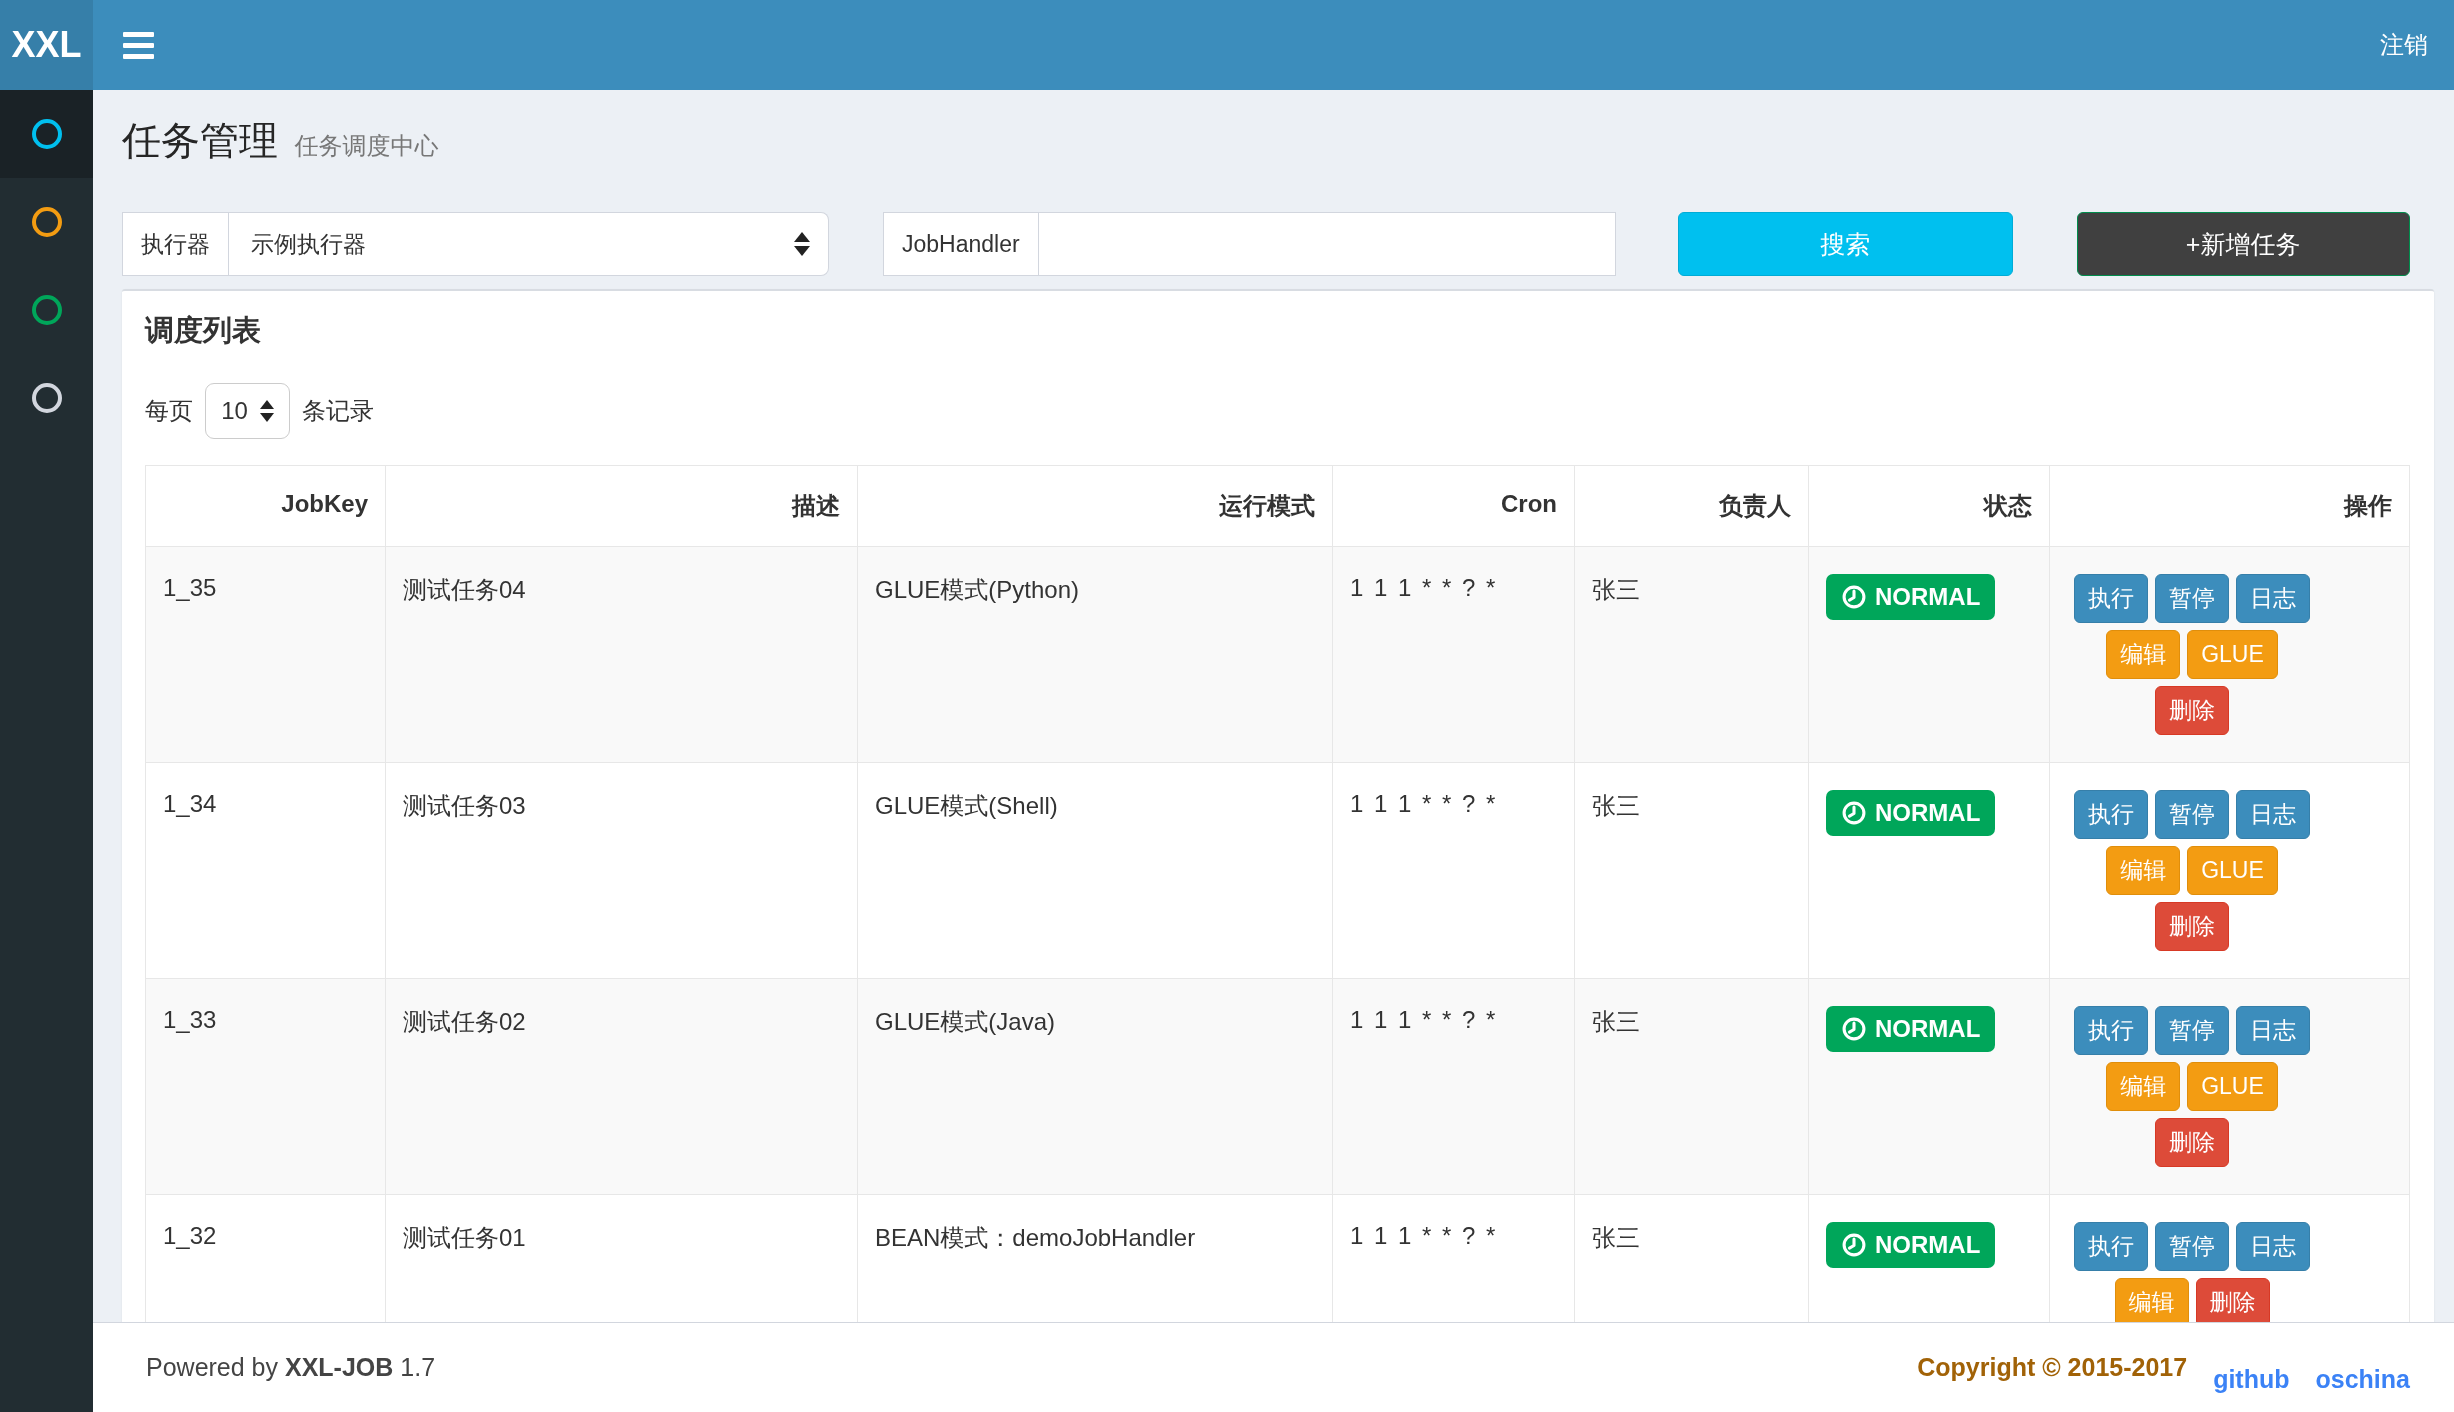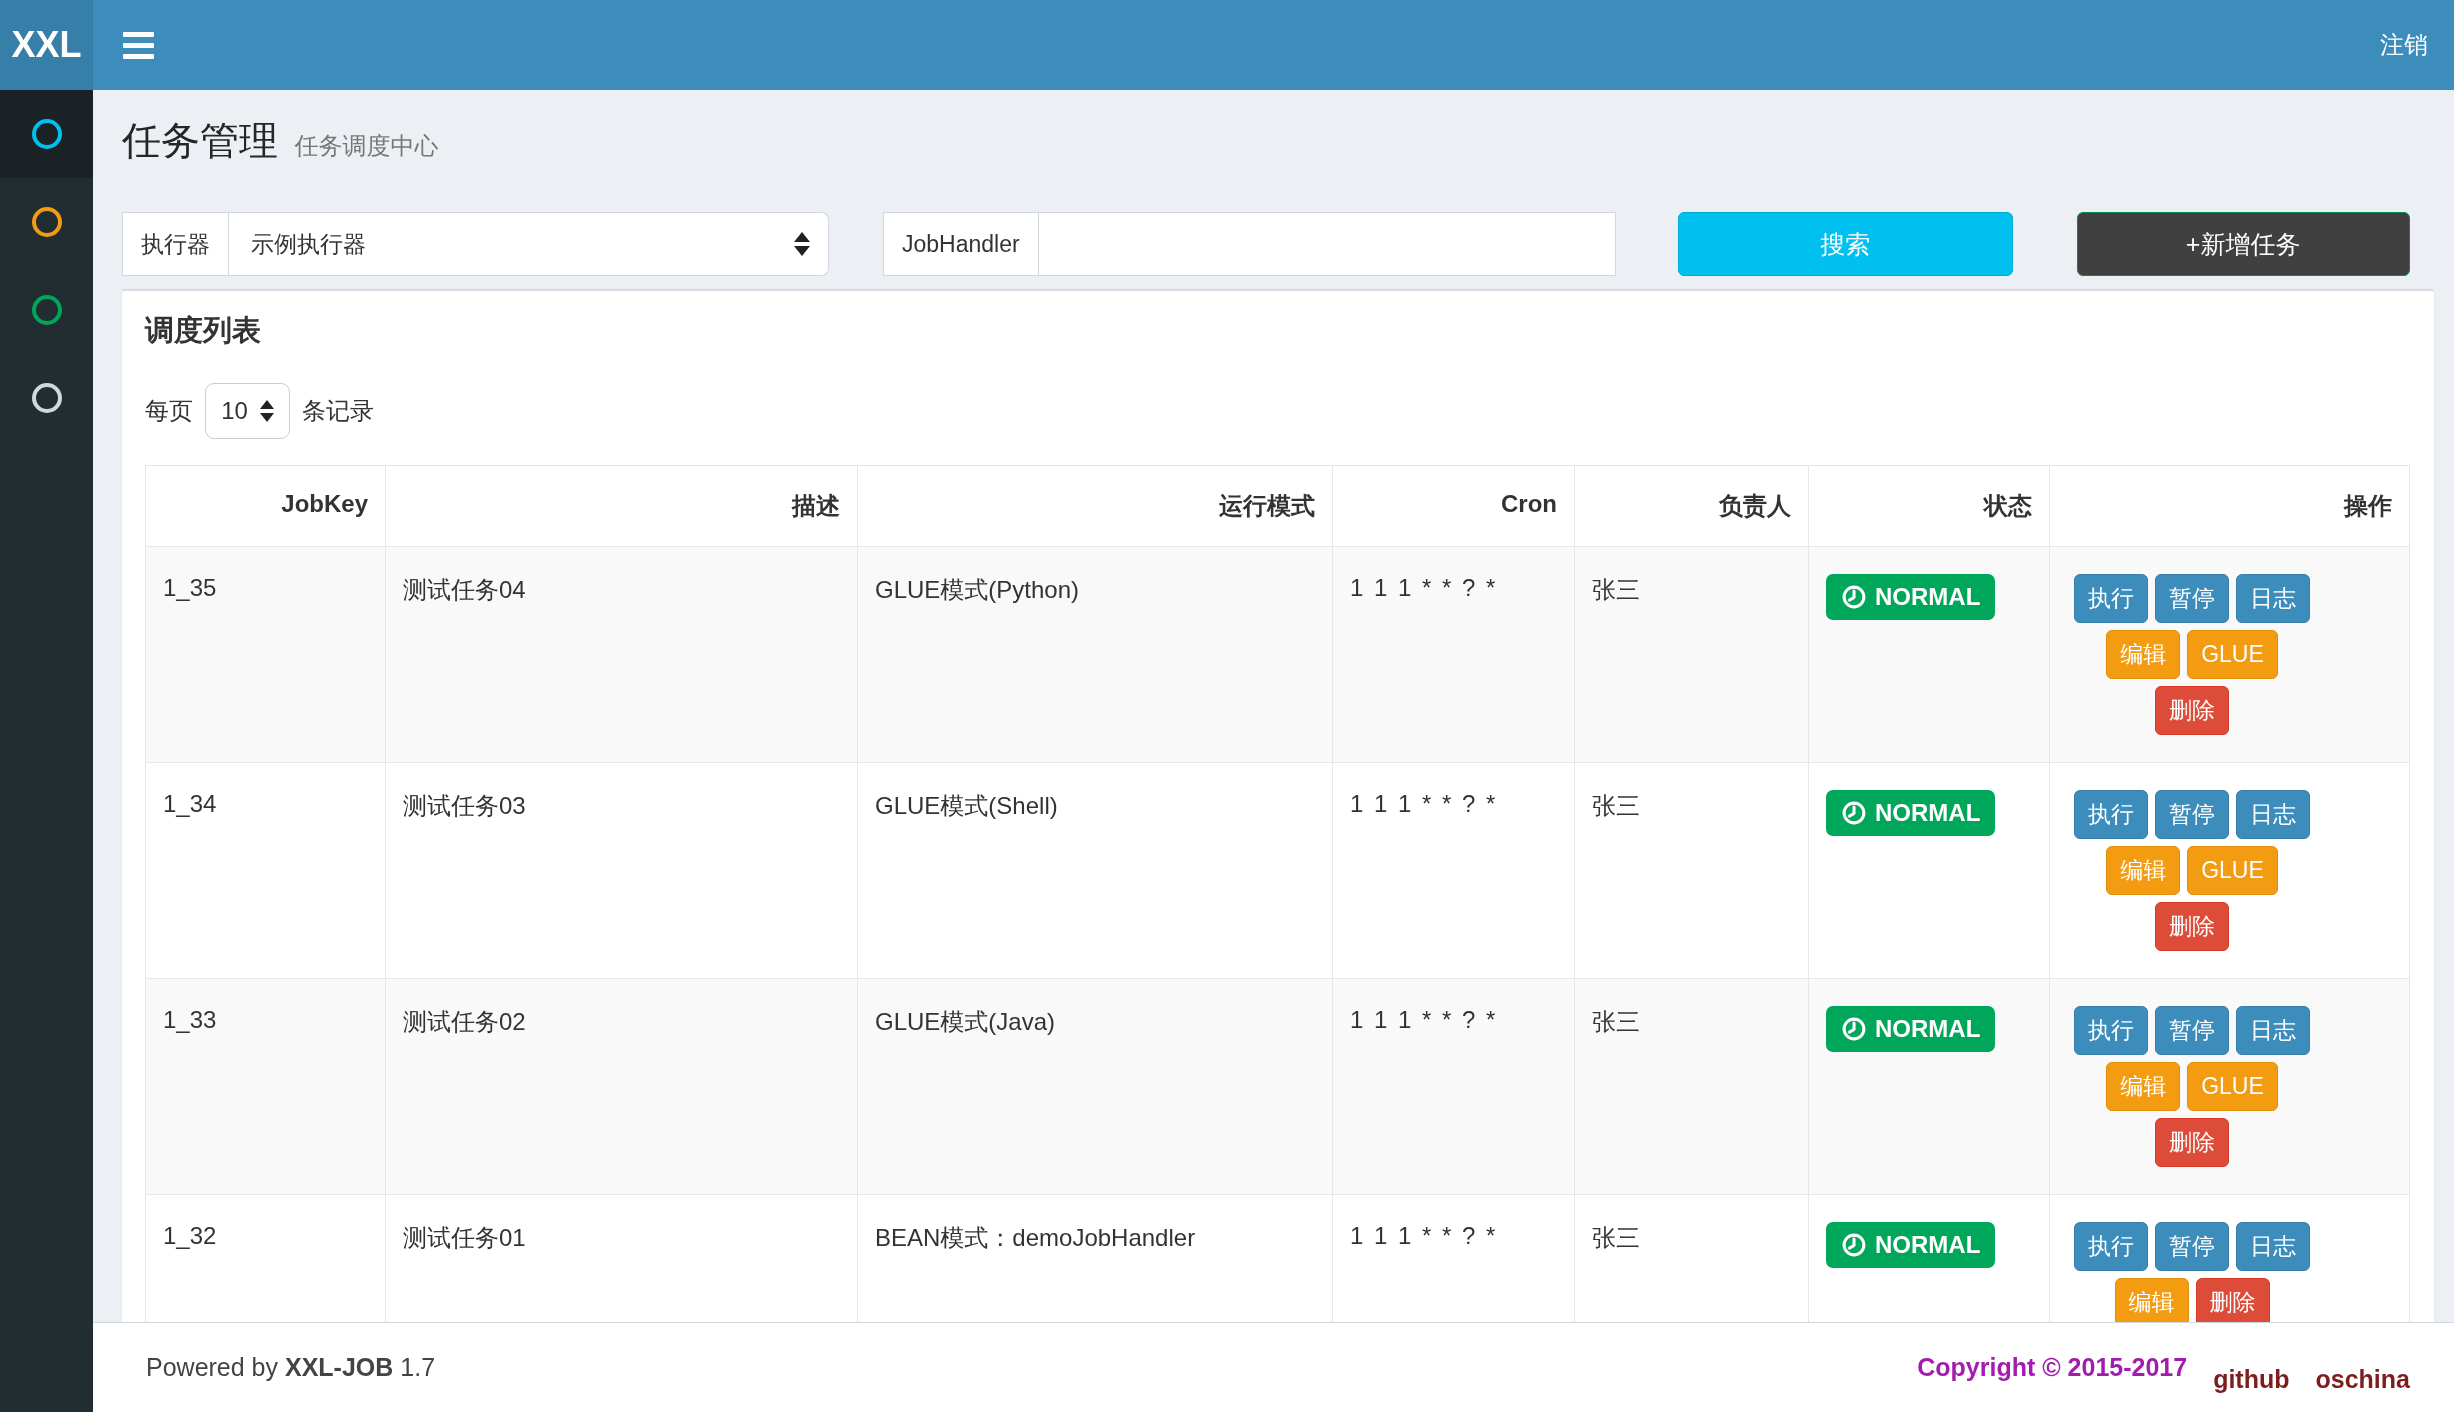--- a/index.html
+++ b/index.html
@@ -80,22 +80,22 @@
   .pager { display:flex; }
   .pg { height:64px; min-width:92px; padding:0 26px; display:flex; align-items:center; justify-content:center; font-size:24px; background:#fff; border:1px solid #ddd; color:#999; cursor:pointer; }
   .pg.prev { border-radius:9px 0 0 9px; }
   .pg.next { border-radius:0 9px 9px 0; border-left:none; }
   .pg.active { background:#3c8dbc; border-color:#3c8dbc; color:#fff; }
 
   
   .footer { position:absolute; left:93px; bottom:0; width:2361px; height:90px; background:#fff; border-top:1px solid #d2d6de; display:flex; align-items:center; justify-content:space-between; padding:0 44px 0 53px; font-size:25px; color:#444; }
   .footer b { font-weight:700; }
   .foot-right { display:flex; align-items:center; gap:26px; }
-  .foot-right .copy { font-weight:700; color:#a21caf; }
-  .flink { color:#7f1d1d; font-weight:700; text-decoration:none; cursor:pointer;margin-top:24px; }
+  .foot-right .copy { font-weight:700; color:#a16207; }
+  .flink { color:#3b82f6; font-weight:700; text-decoration:none; cursor:pointer;margin-top:24px; }
 </style>
 </head>
 <body>
 
 <header class="navbar">
   <div class="logo">
       <b>X</b>
       <span class="lt">XL</span>
     </div>
   <div class="nav-main">

